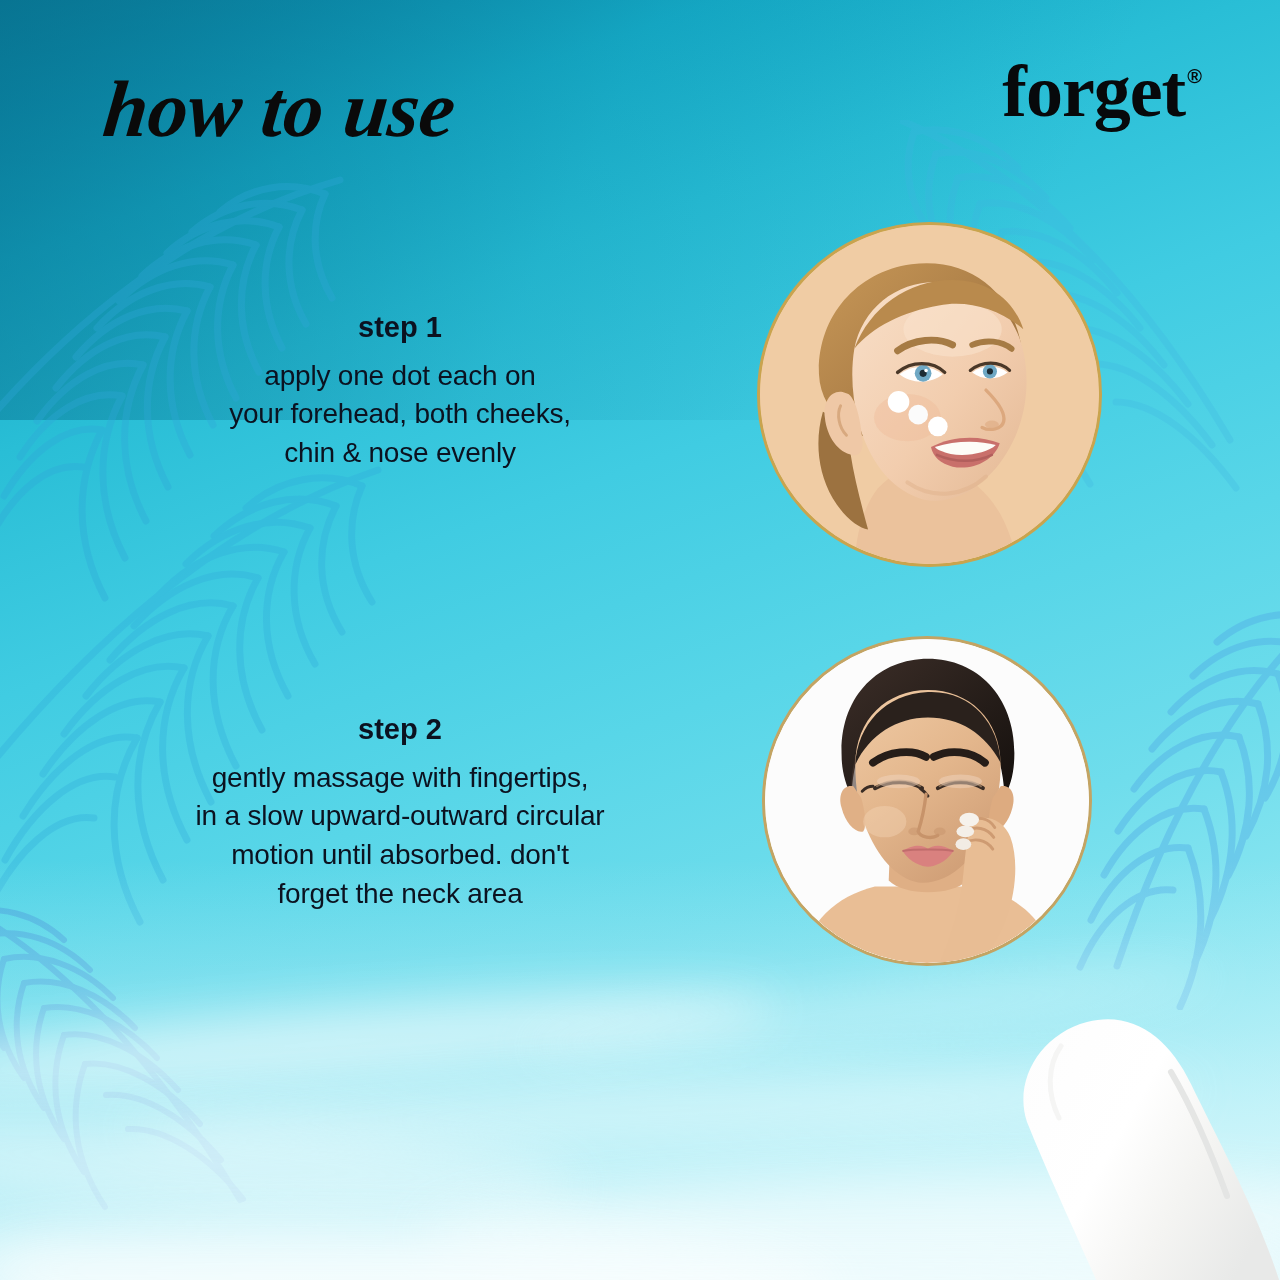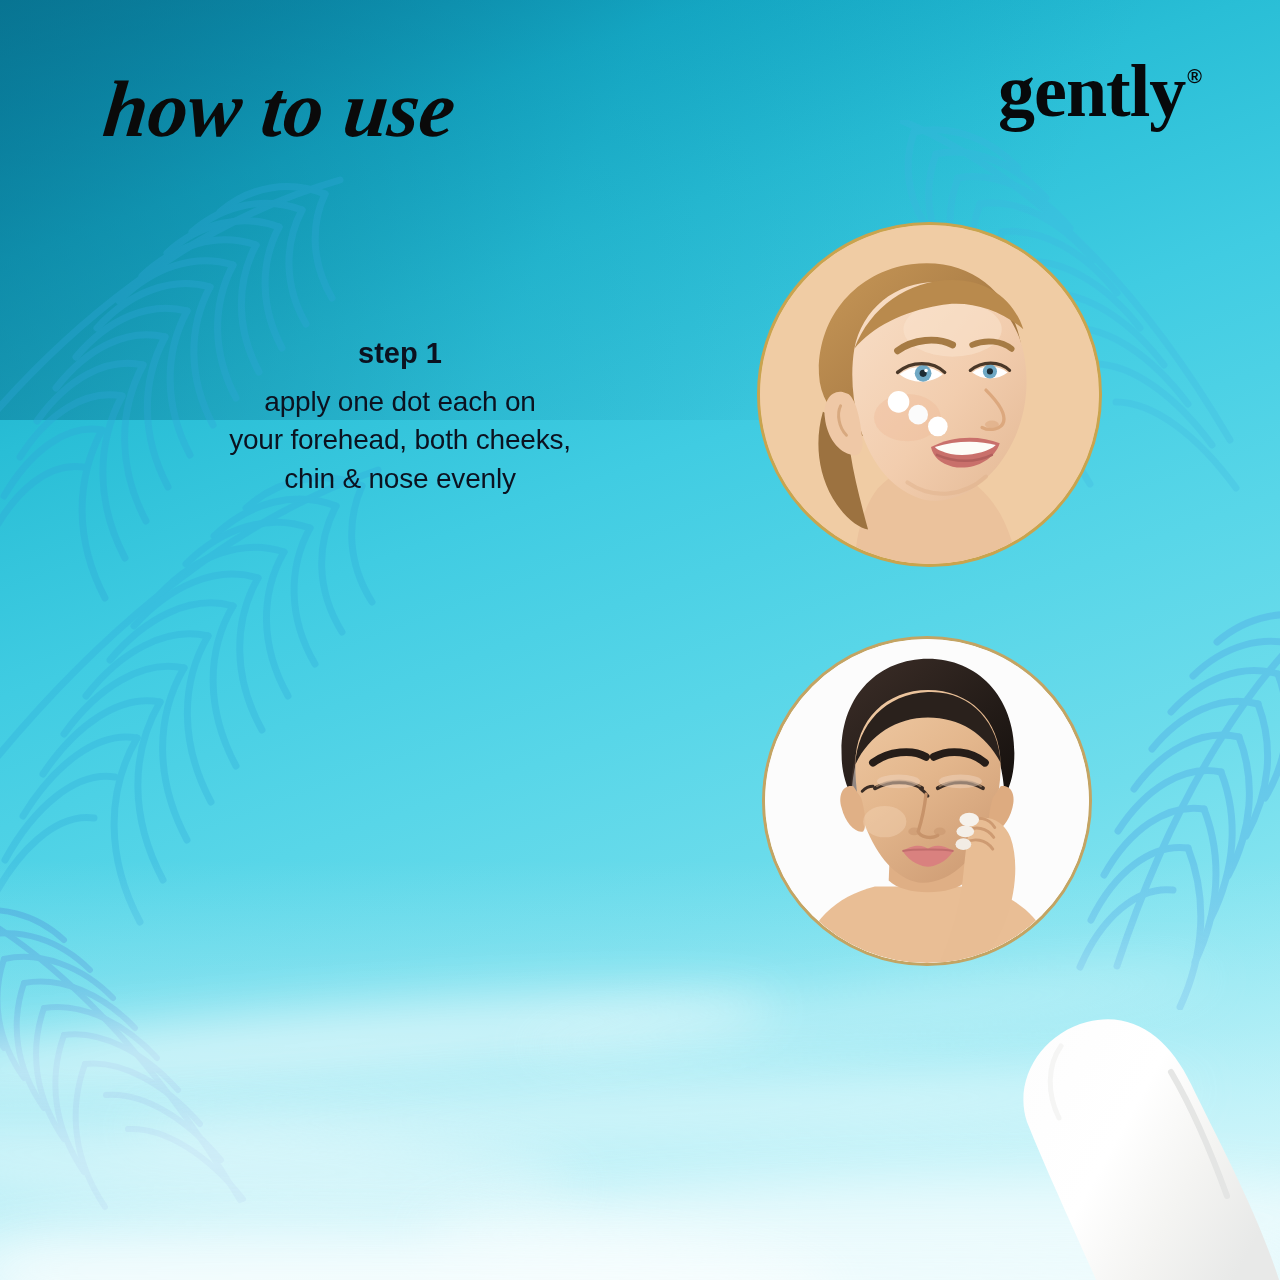--- a/index.html
+++ b/index.html
@@ -116,21 +116,21 @@
     line-height: 1.2;
   }
   .step-body {
     font-size: 28px;
     font-weight: 400;
     line-height: 1.38;
     margin: 12px;
     white-space: pre-line;
     letter-spacing: -0.2px;
   }
-  #step1-block { left: 92px; top: 336px; width: 616px; }
+  #step1-block { left: 92px; top: 310px; width: 616px; }
   #step2-block { left: 60px; top: 712px; width: 680px; }
 
   
   .photo-circle {
     position: absolute;
     border-radius: 50%;
     overflow: hidden;
     box-sizing: border-box;
   }
   #photo-1 {
@@ -332,21 +332,21 @@
   <div class="cloud c5"></div>
   <div class="cloud c7"></div>
 
   <div class="title-script">
     <svg viewBox="0 0 420 110" xmlns="http://www.w3.org/2000/svg" aria-label="how to use">
       <text x="6" y="84" font-family="Liberation Serif, serif" font-size="80" font-weight="700" font-style="italic" fill="#0A0A0A" transform="skewX(-6) translate(8,0)">how to use</text>
     </svg>
   </div>
 
   <div class="logo">
-    <span class="logo-word">gently</span>
+    <span class="logo-word">forget</span>
     <span class="logo-reg">®</span>
   </div>
 
   <div class="step-block" id="step1-block">
     <p class="step-heading">step 1</p>
     <p class="step-body">apply one dot each on
 your forehead, both cheeks,
 chin &amp; nose evenly</p>
   </div>
 
@@ -409,20 +409,27 @@
 
         <path d="M150 262 C176 280 208 276 230 256" stroke="#DFB18C" stroke-width="4" fill="none" opacity=".5" stroke-linecap="round"></path>
 
         <circle cx="141" cy="180" r="11" fill="#FFFFFF"></circle>
         <circle cx="161" cy="193" r="10" fill="#FBFBFB"></circle>
         <circle cx="181" cy="205" r="10" fill="#FFFFFF"></circle>
       </g>
     </svg>
   </div>
 
+  <div class="step-block" id="step2-block">
+    <p class="step-heading">step 2</p>
+    <p class="step-body">gently massage with fingertips,
+in a slow upward-outward circular
+motion until absorbed. don't
+forget the neck area</p>
+  </div>
 
   <div class="photo-circle" id="photo-2">
     <svg viewBox="0 0 330 330" xmlns="http://www.w3.org/2000/svg">
       <defs>
         <clipPath id="clip2">
             <circle cx="165" cy="165" r="165"></circle>
           </clipPath>
         <linearGradient id="skin2" x1="0" y1="0" x2="0.6" y2="1">
           <stop offset="0%" stop-color="#F0CBA5"></stop>
           <stop offset="55%" stop-color="#E3B68C"></stop>

